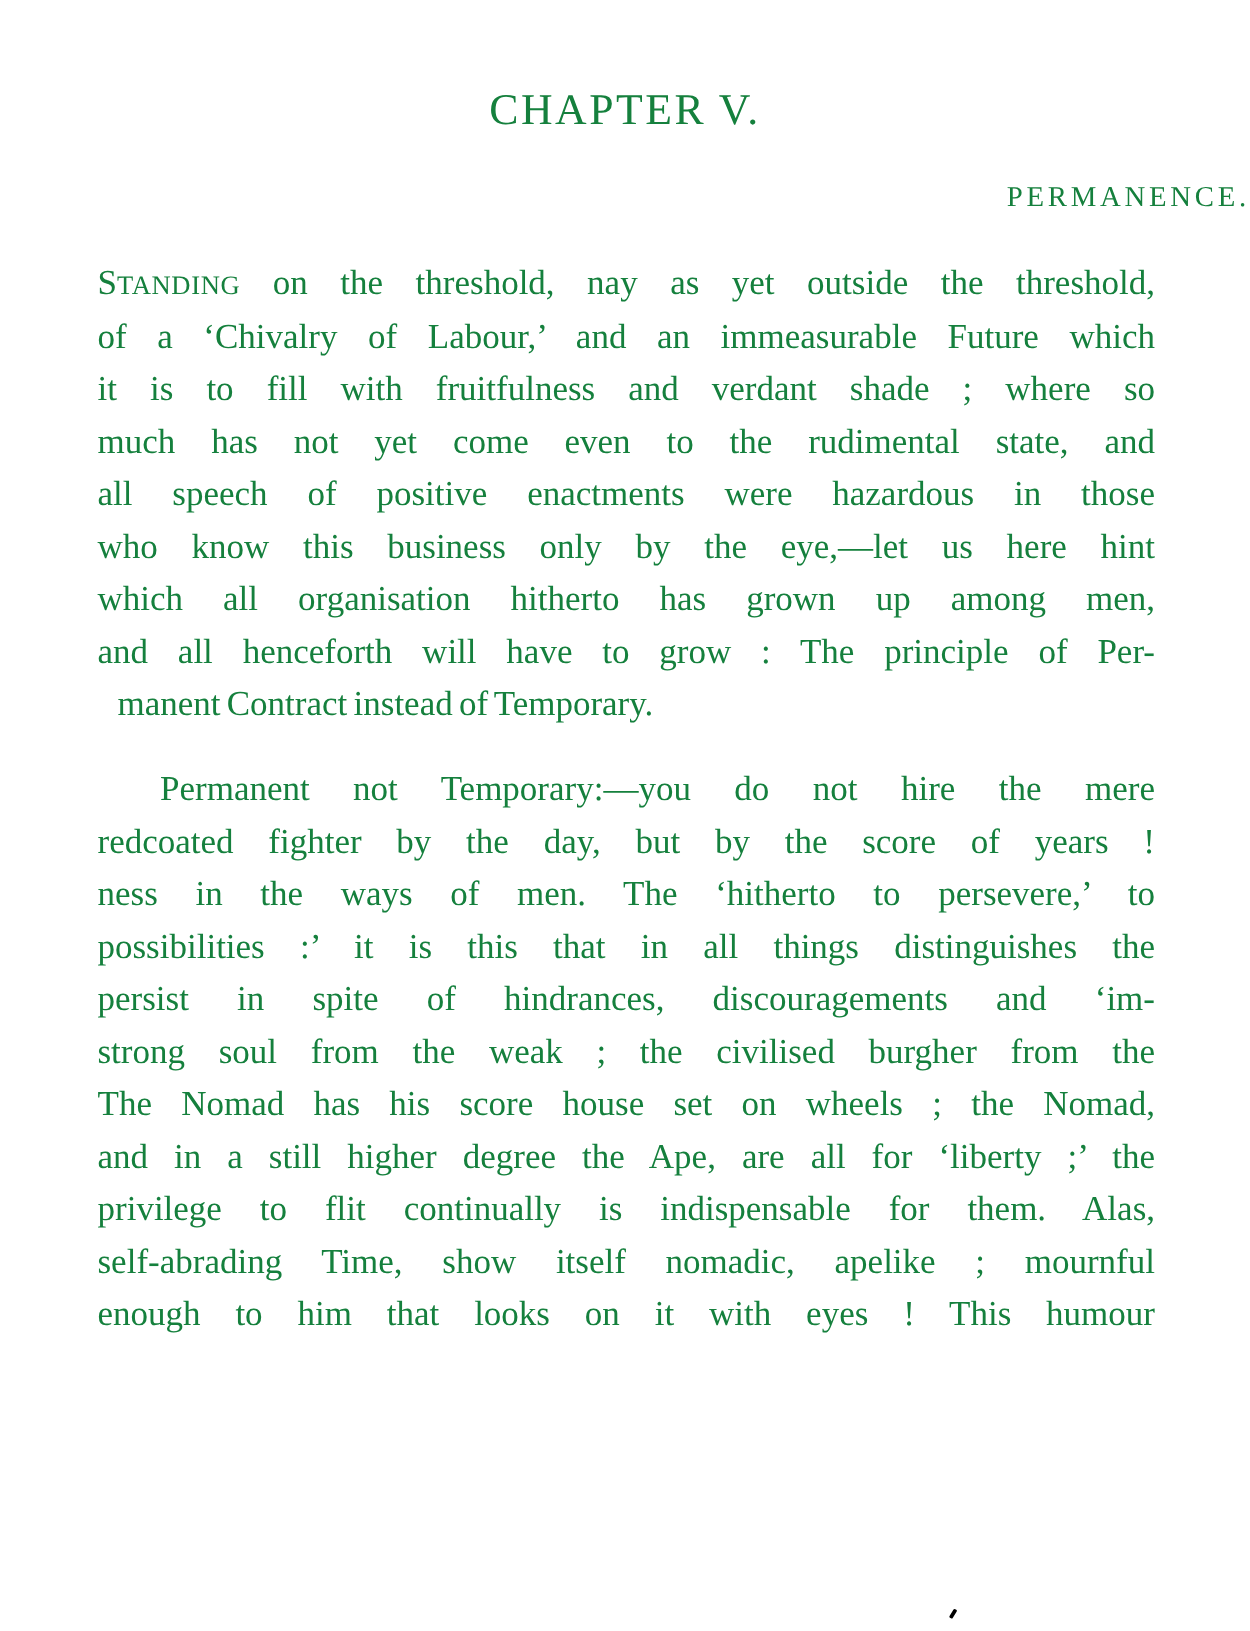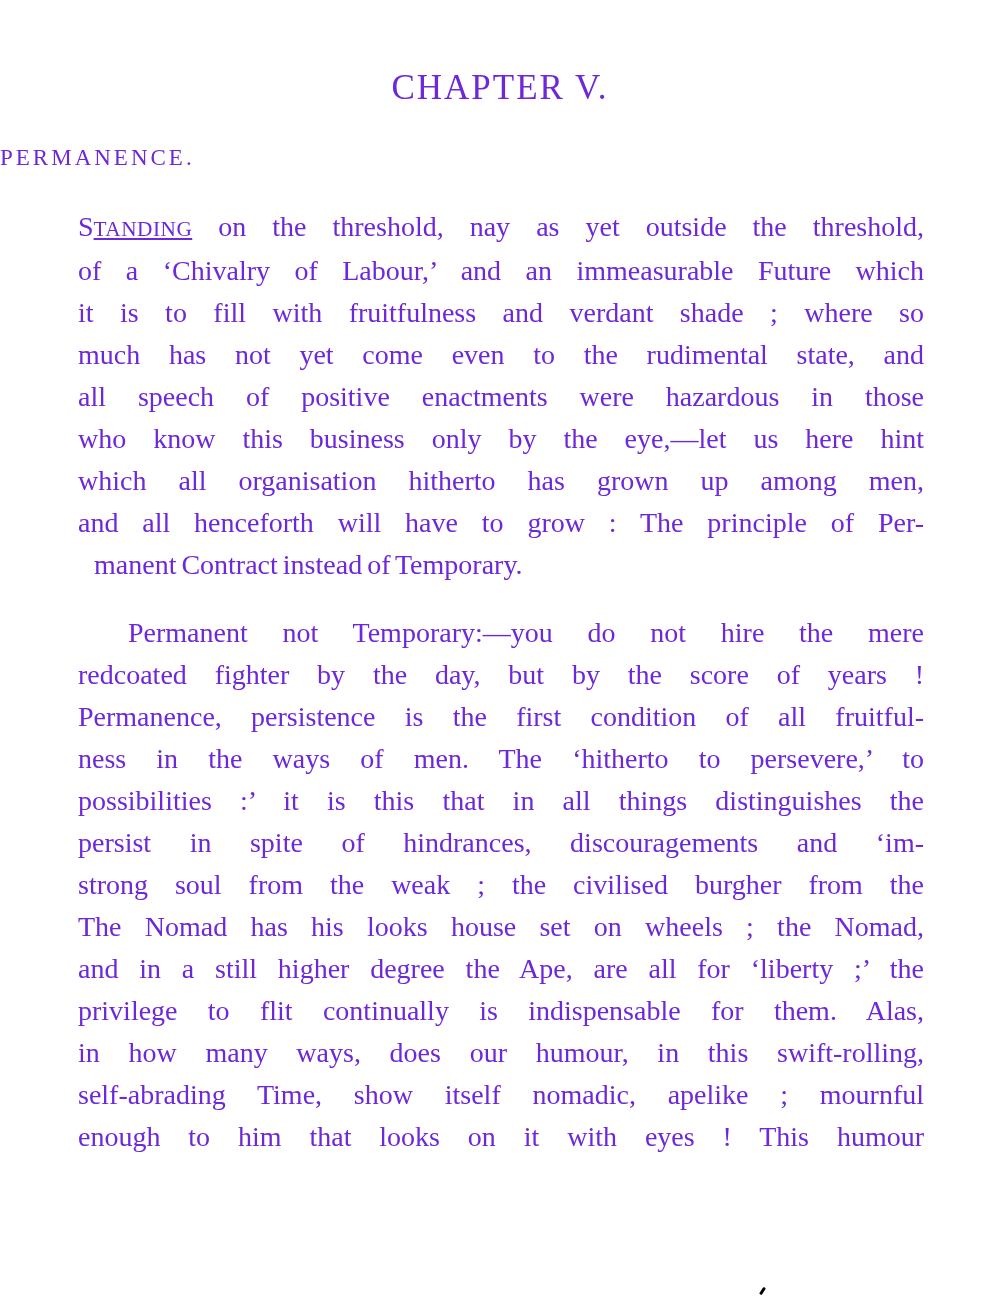--- a/index.html
+++ b/index.html
@@ -5,36 +5,36 @@
   html, body {
     margin: 0;
     padding: 0;
     background: #ffffff;
   }
   .page {
     position: relative;
     width: 1000px;
     height: 1305px;
     background: #ffffff;
-    color: #6d28d9;
+    color: #15803d;
     font-family: "Liberation Serif", serif;
     overflow: hidden;
   }
   .chapter-heading {
     margin: 68px 0 0 0;
     text-align: center;
     font-size: 35px;
     line-height: 40px;
     font-weight: normal;
     letter-spacing: 2px;
     white-space: pre;
   }
   .section-heading {
     margin: 36px 0 0 0;
-    text-align: left;
+    text-align: right;
     font-size: 23px;
     line-height: 28px;
     font-weight: normal;
     letter-spacing: 3px;
   }
   .text-block {
     margin: 34px auto 0 78px;
     width: 846px;
   }
   .paragraph { margin: 0; }
@@ -54,21 +54,20 @@
   }
   .line-indent {
     text-indent: 50px;
   }
   .lead-cap {
     font-size: 1em;
   }
   .small-caps {
     font-size: 0.76em;
     letter-spacing: 0.5px;
-    text-decoration: underline;
   }
   .ink-speck {
     position: absolute;
     left: 761px;
     top: 1287px;
     width: 3px;
     height: 8px;
     background: #000000;
     transform: rotate(32deg);
     border-radius: 1px;
@@ -88,27 +87,25 @@
         <div class="line">much has not yet come even to the rudimental state, and</div>
         <div class="line">all speech of positive enactments were hazardous in those</div>
         <div class="line">who know this business only by the eye,—let us here hint</div>
         <div class="line">which all organisation hitherto has grown up among men,</div>
         <div class="line">and all henceforth will have to grow : The principle of Per-</div>
         <div class="line line-last-left">manent Contract instead of Temporary.</div>
       </div>
       <div class="paragraph">
         <div class="line line-indent">Permanent not Temporary:—you do not hire the mere</div>
         <div class="line">redcoated fighter by the day, but by the score of years !</div>
-        <div class="line">Permanence, persistence is the first condition of all fruitful-</div>
         <div class="line">ness in the ways of men.  The ‘hitherto to persevere,’ to</div>
         <div class="line">possibilities :’ it is this that in all things distinguishes the</div>
         <div class="line">persist in spite of hindrances, discouragements and ‘im-</div>
         <div class="line">strong soul from the weak ; the civilised burgher from the</div>
-        <div class="line">The Nomad has his looks house set on wheels ; the Nomad,</div>
+        <div class="line">The Nomad has his score house set on wheels ; the Nomad,</div>
         <div class="line">and in a still higher degree the Ape, are all for ‘liberty ;’ the</div>
         <div class="line">privilege to flit continually is indispensable for them.  Alas,</div>
-        <div class="line">in how many ways, does our humour, in this swift-rolling,</div>
         <div class="line">self-abrading Time, show itself nomadic, apelike ; mournful</div>
         <div class="line">enough to him that looks on it with eyes !  This humour</div>
       </div>
     </div>
   <div class="ink-speck"></div>
 </div>
 
 </body></html>

